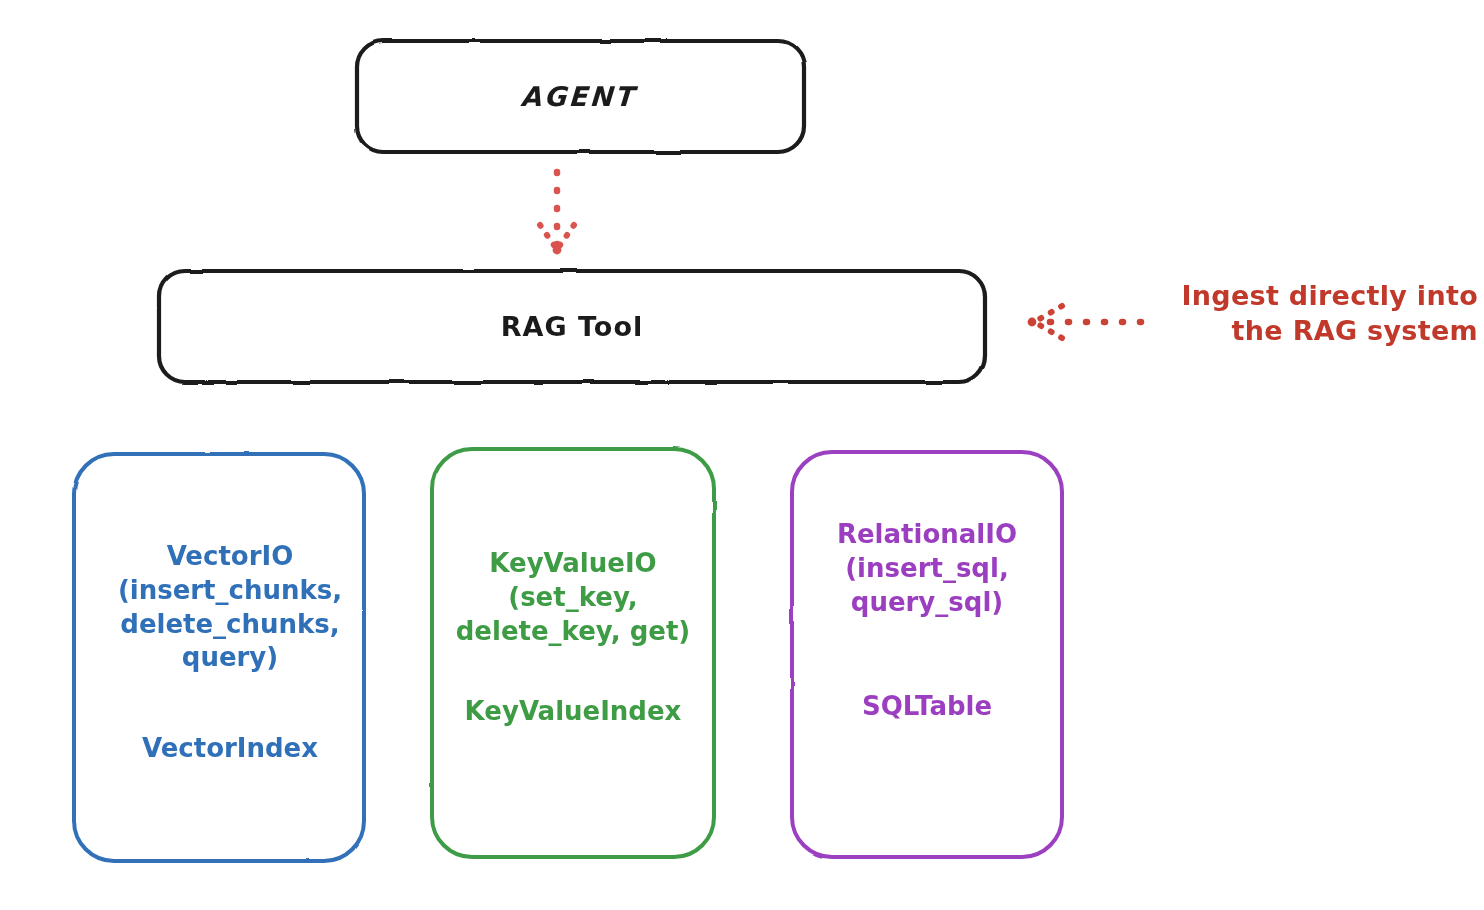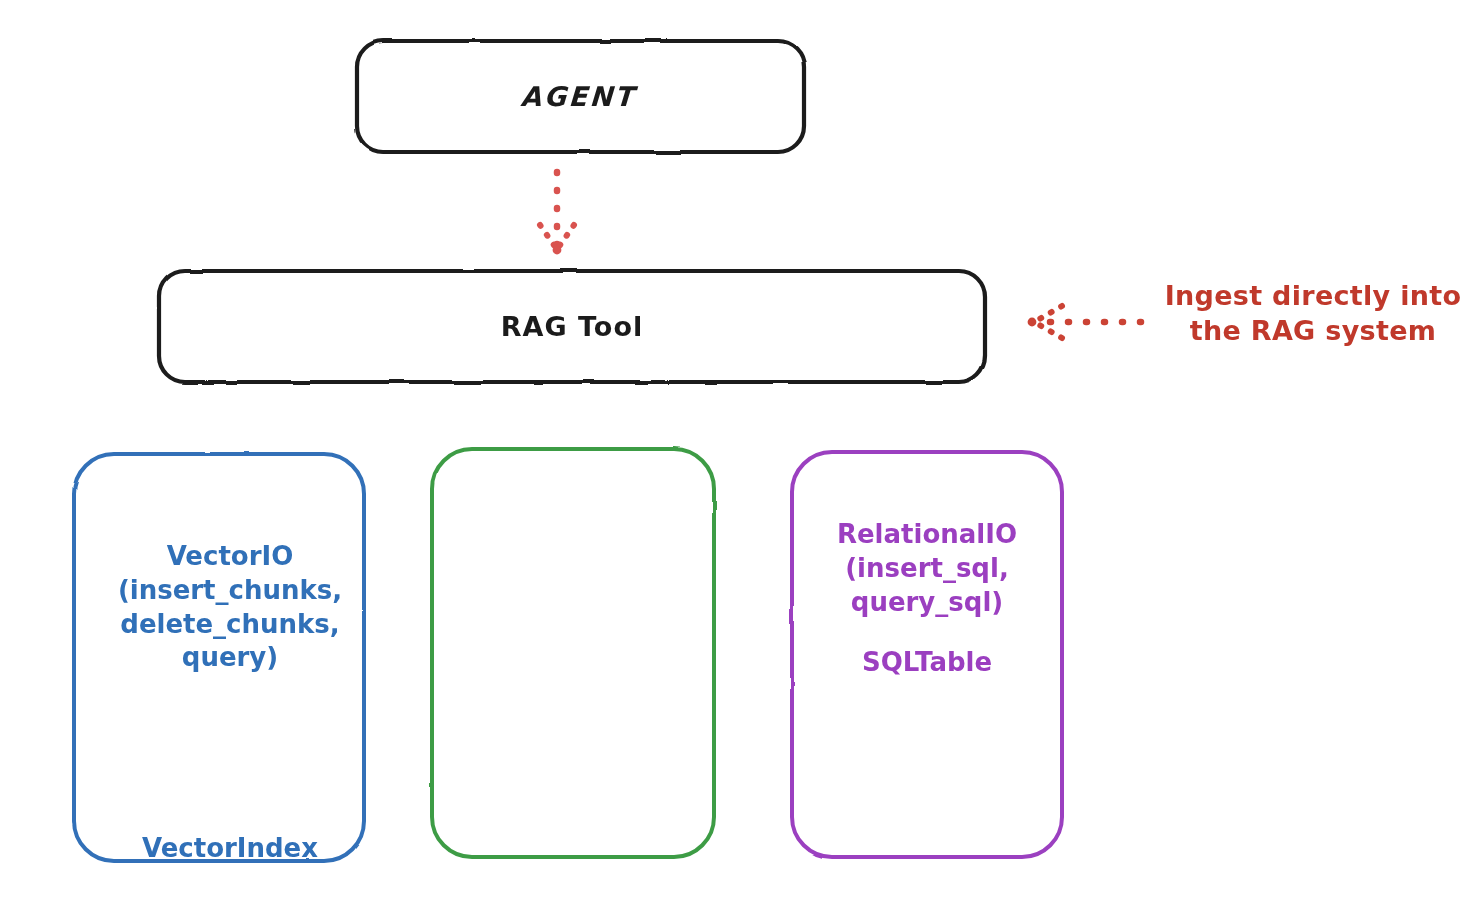--- a/index.html
+++ b/index.html
@@ -73,21 +73,21 @@
     color: #1b1b1b;
     letter-spacing: 1px;
   }
 
   
   #node-vectorio {
     left: 72px;
     top: 452px;
     width: 316px;
     height: 411px;
-    justify-content: space-between;
+    justify-content: flex-start;
     padding-top: 88px;
     border-radius: 16px;
   }
   #node-keyvalueio {
     left: 430px;
     top: 447px;
     width: 286px;
     height: 412px;
     justify-content: flex-start;
     padding-top: 100px;
@@ -114,29 +114,29 @@
   }
   #node-vectorio .col-label,
   #node-vectorio .col-sub { color: #3070b8; }
   #node-keyvalueio .col-label,
   #node-keyvalueio .col-sub { color: #3e9c45; }
   #node-relationalio .col-label,
   #node-relationalio .col-sub { color: #9b3fc0; }
 
   #node-vectorio .col-sub { margin-top: 58px; }
   #node-keyvalueio .col-sub { margin-top: 48px; }
-  #node-relationalio .col-sub { margin-top: 28px; }
+  #node-relationalio .col-sub { margin-top: 72px; }
 
   
   #annotation-ingest {
     position: absolute;
     left: 1148px;
     top: 278px;
     width: 330px;
-    text-align: center;
+    text-align: right;
     color: #c0392b;
     font-size: 27px;
     font-weight: 600;
     line-height: 1.30;
     white-space: pre-line;
     letter-spacing: 0.3px;
   }
 </style>
 </head>
 <body>
@@ -200,20 +200,26 @@
   </div>
 
   <div class="node" id="node-vectorio">
     <div class="col-label">VectorIO
 (insert_chunks,
 delete_chunks,
 query)</div>
     <div class="col-sub">VectorIndex</div>
   </div>
 
+  <div class="node" id="node-keyvalueio">
+    <div class="col-label">KeyValueIO
+(set_key,
+delete_key, get)</div>
+    <div class="col-sub">KeyValueIndex</div>
+  </div>
 
   <div class="node" id="node-relationalio">
     <div class="col-label">RelationalIO
 (insert_sql,
 query_sql)</div>
     <div class="col-sub">SQLTable</div>
   </div>
 
   <div id="annotation-ingest">Ingest directly into
 the RAG system</div>

